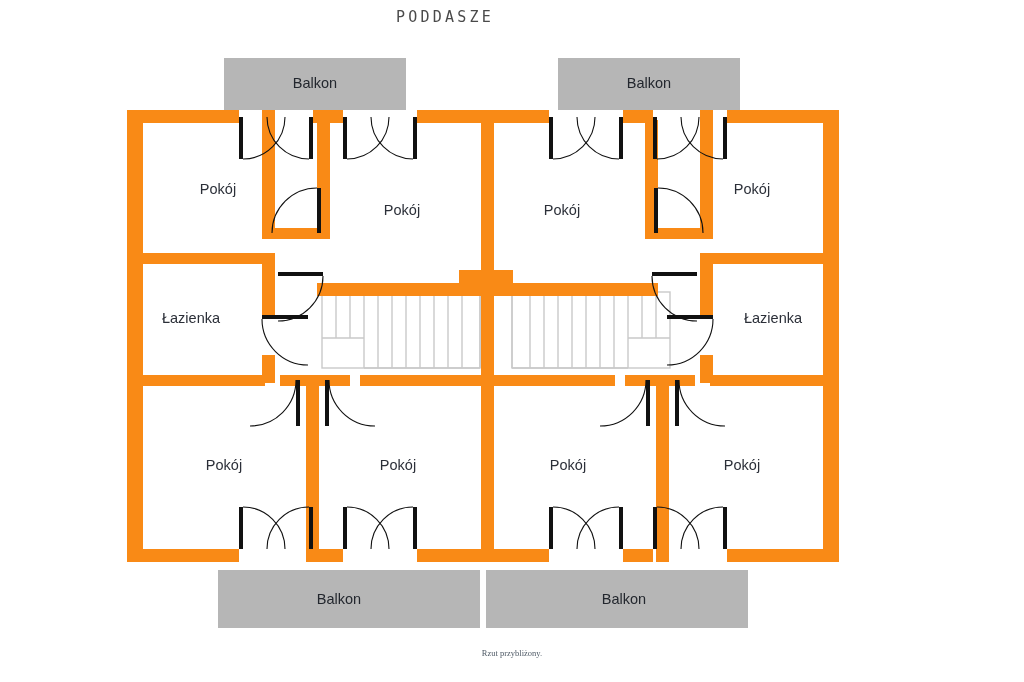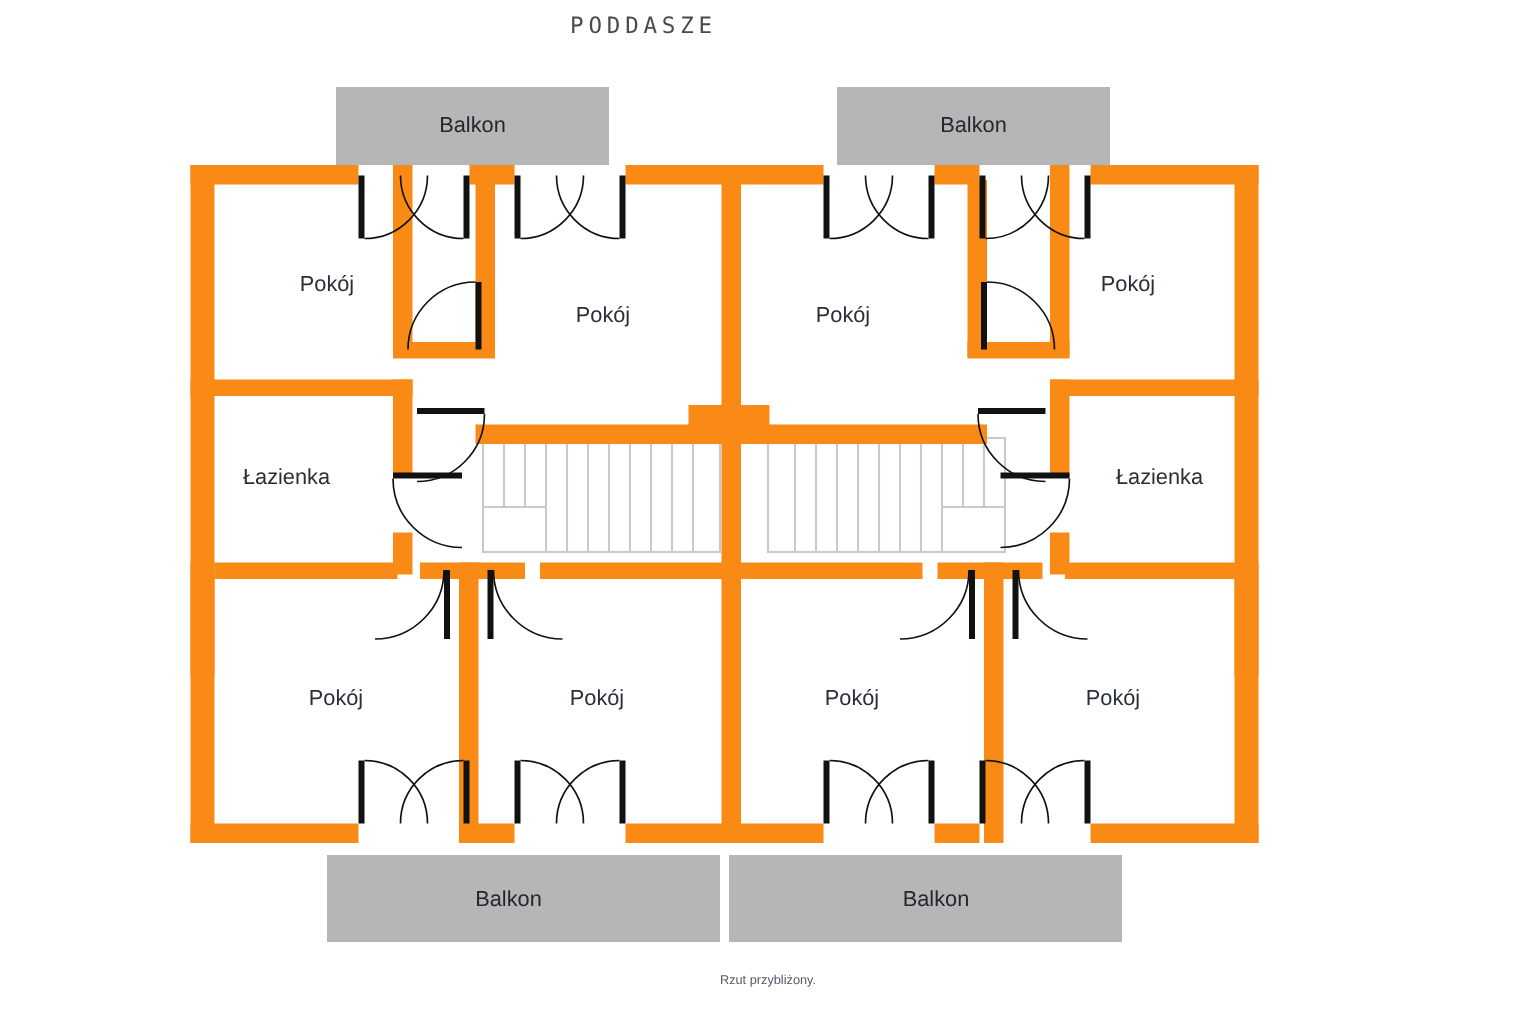--- a/index.html
+++ b/index.html
@@ -11,21 +11,21 @@
   }
   #stage {
     position: relative;
     width: 1024px;
     height: 682px;
     background: #ffffff;
     overflow: hidden;
   }
   #plan-title {
     position: absolute;
-    left: 0; top: 8px;
+    left: 16px; top: 8px;
     width: 820px;
     text-align: center;
     font-size: 15px;
     letter-spacing: 3.2px;
     color: #4a4a4a;
     font-family: "DejaVu Sans Mono", monospace;
     font-weight: 400;
     padding-left: 38px;
   }
   #svg-plan {
@@ -47,21 +47,21 @@
     dominant-baseline: middle;
   }
   #footnote {
     position: absolute;
     left: 0; top: 648px;
     width: 1024px;
     text-align: center;
     color: #4f5a66;
     font-size: 8.5px;
     line-height: 11.5px;
-    font-family: Liberation Sans, sans-serif;
+    font-family: Liberation Serif, serif;
   }
   #footnote div { margin: 0; padding: 0; }
 </style>
 </head>
 <body>
 
 <div id="stage">
 
   <div id="plan-title">PODDASZE</div>
 

